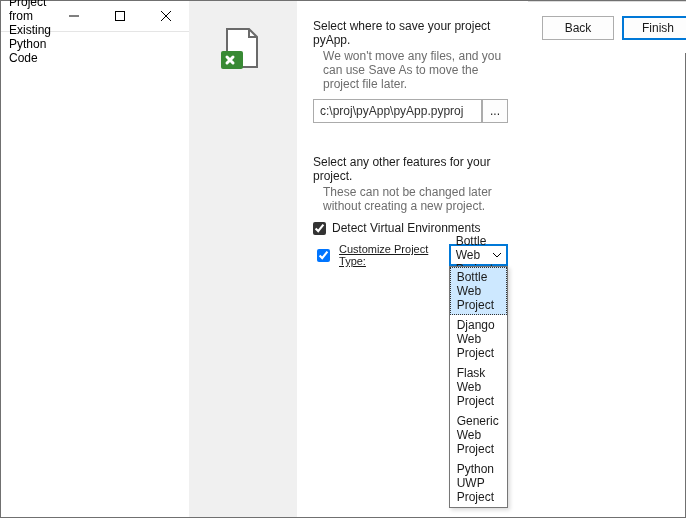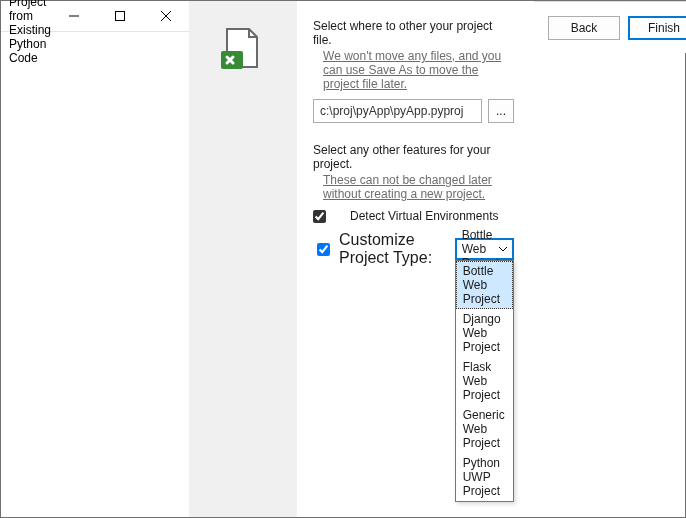--- a/index.html
+++ b/index.html
@@ -7,29 +7,29 @@
   .window { width: 686px; height: 518px; border: 1px solid #707070; display: flex; flex-direction: row; background: #fff; }
   .titlebar { height: 31px; display: flex; align-items: center; background: #fff; border-bottom: 1px solid #e5e5e5; }
   .titlebar .title { padding-left: 8px; font-size: 12px; flex: 1; color: #000; }
   .titlebar .ctrl { width: 46px; height: 31px; display: flex; align-items: center; justify-content: center; }
   .titlebar .ctrl svg { display: block; }
   .body { flex: 1; display: flex; background: #fff; position: relative; }
   .sidebar { width: 108px; background: #f0f0f0; display: flex; justify-content: center; padding-top: 22px; }
   .content { flex: 1; padding: 18px 20px 10px 16px; position: relative; }
   h1 { font-size: 20px; font-weight: 600; margin: 0 0 18px 0; line-height: 1.25; color: #111; }
   .section-label { font-size: 12px; margin-bottom: 2px; color: #1b1b1b; }
-  .section-hint { font-size: 12px; color: #6d6d6d; margin-bottom: 8px; padding-left: 10px; text-decoration: underline; }
-  .path-row { display: flex; gap: 6px; margin-bottom: 20px; }
+  .section-hint { font-size: 12px; color: #6d6d6d; margin-bottom: 8px; padding-left: 10px; }
+  .path-row { display: flex; margin-bottom: 32px; }
   .path-input { flex: 1; height: 24px; border: 1px solid #ababab; padding: 0 6px; background: #fff; font-size: 12px; color: #333; }
   .browse-btn { width: 26px; height: 24px; border: 1px solid #ababab; background: #fdfdfd; display: flex; align-items: center; justify-content: center; font-size: 12px; cursor: default; }
-  .check-row { display: flex; align-items: center; gap: 24px; margin: 4px 0 8px 0; }
+  .check-row { display: flex; align-items: center; gap: 6px; margin: 4px 0 8px 0; }
   .check-row input[type=checkbox] { width: 13px; height: 13px; accent-color: #333; margin: 0; }
   .check-row label { font-size: 12px; }
   .type-row { display: flex; align-items: center; gap: 6px; margin-top: 8px; }
-  .type-label { font-size: 16px; }
+  .type-label { font-size: 11px; text-decoration: underline; }
   .combo-wrap { flex: 1; position: relative; border-radius: 7px; }
   .combo { width: 100%; height: 22px; border: 1px solid #0078d7; background: #fff; display: flex; align-items: center; padding: 0 6px; font-size: 12px; cursor: default; box-shadow: inset 0 0 0 1px #0078d7; }
   .combo .chev { margin-left: auto; }
   .dropdown { position: absolute; top: 22px; left: 0; right: 0; border: 1px solid #767676; background: #fff; z-index: 10; box-shadow: 2px 2px 4px rgba(0,0,0,0.15); }
   .dropdown .opt { padding: 2px 6px; font-size: 12px; cursor: default; border: 1px dotted transparent; }
   .dropdown .opt.sel { background: #cde8ff; border: 1px dotted #333; }
   .footer { height: 52px; border-top: 1px solid #dcdcdc; display: flex; align-items: center; justify-content: flex-end; gap: 8px; padding: 0 14px; background: #fff; }
   .btn { min-width: 72px; height: 24px; border: 1px solid #adadad; background: #fdfdfd; font-size: 12px; display: flex; align-items: center; justify-content: center; padding: 0 12px; cursor: default; }
   .btn.disabled { color: #a0a0a0; }
   .btn.primary { border: 1px solid #0078d7; box-shadow: inset 0 0 0 1px #0078d7; }
@@ -65,21 +65,21 @@
       <svg class="wizard-icon" viewBox="0 0 48 48">
         <path d="M8 6 L30 6 L38 14 L38 44 L8 44 Z" fill="#fff" stroke="#6a6a6a" stroke-width="2"></path>
         <path d="M30 6 L30 14 L38 14" fill="none" stroke="#6a6a6a" stroke-width="2"></path>
         <rect x="2" y="28" width="22" height="18" rx="2" fill="#388a34"></rect>
         <path d="M8 34 L14 40 M14 34 L8 40" stroke="#fff" stroke-width="3" stroke-linecap="round"></path>
       </svg>
     </div>
 
     <div class="content">
 
-      <div class="section-label">Select where to other your project file.</div>
+      <div class="section-label">Select where to save your project pyApp.</div>
       <div class="section-hint">We won't move any files, and you can use Save As to move the project file later.</div>
       <div class="path-row">
         <input class="path-input" type="text" value="c:\proj\pyApp\pyApp.pyproj" style="">
         <div class="browse-btn">...</div>
       </div>
 
       <div class="section-label">Select any other features for your project.</div>
       <div class="section-hint">These can not be changed later without creating a new project.</div>
 
       <div class="check-row">

